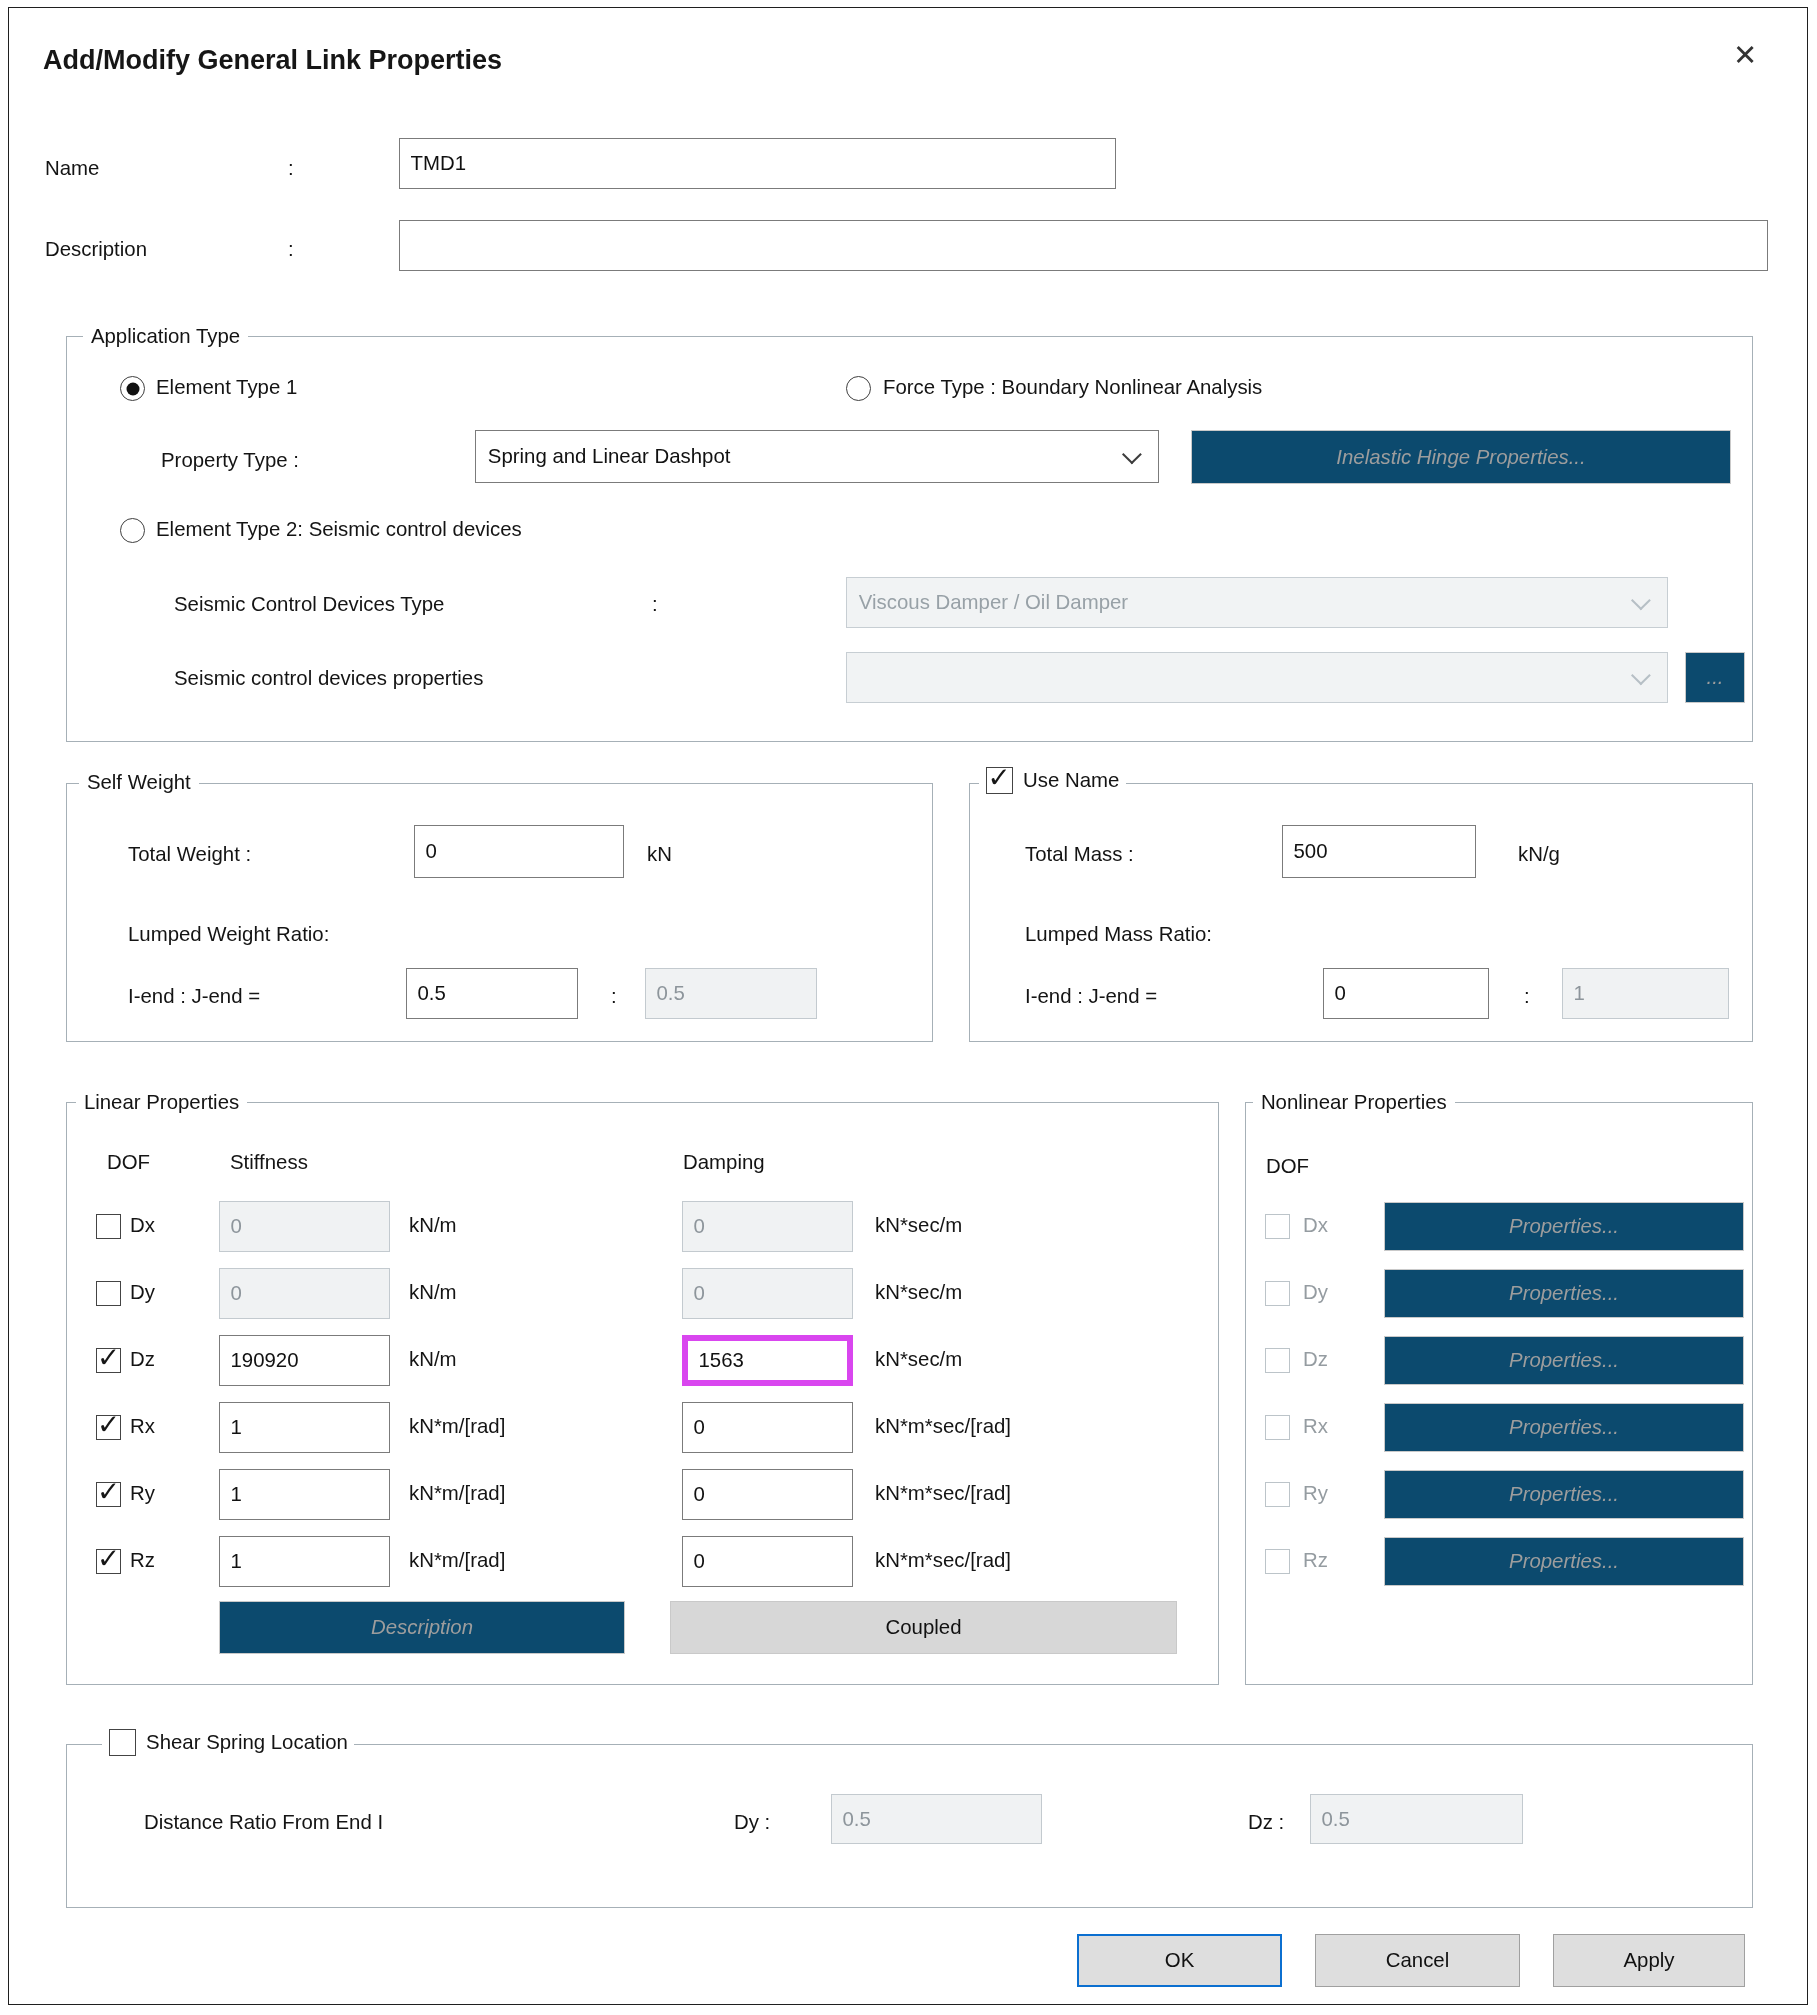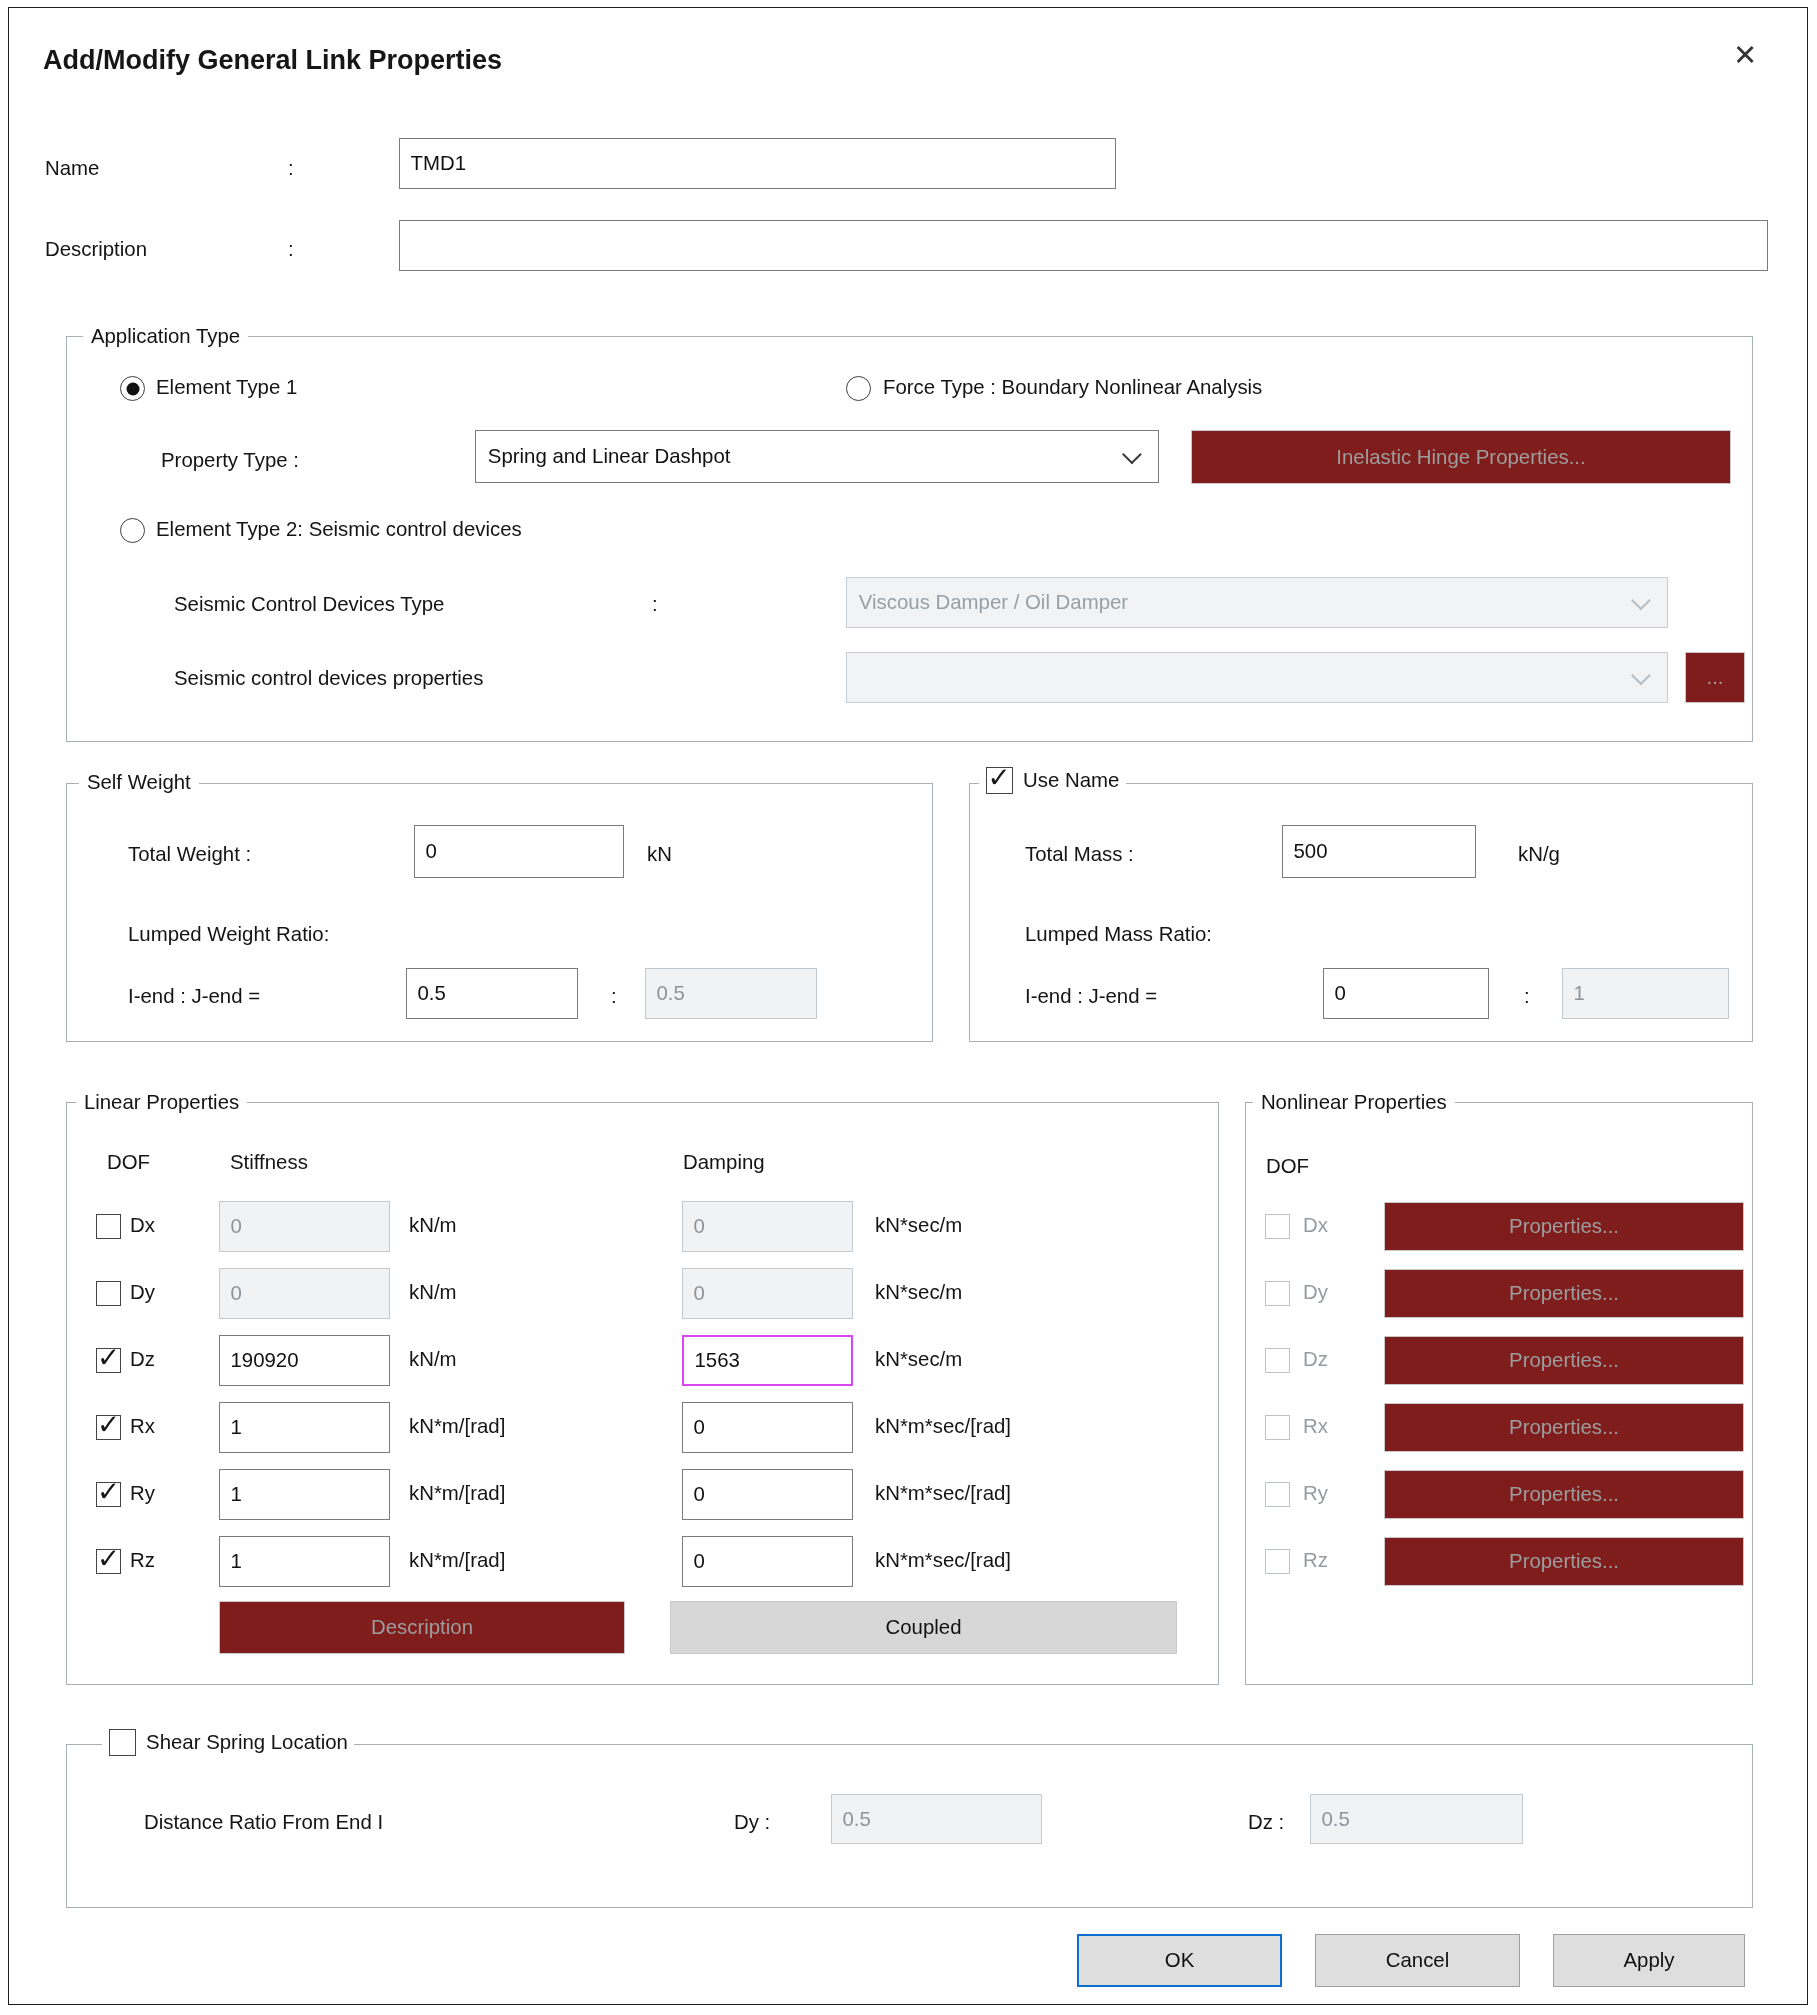--- a/index.html
+++ b/index.html
@@ -14,36 +14,36 @@
   .close{font-size:29px;color:#333;line-height:29px;cursor:pointer;}
   .label{font-size:20.4px;line-height:27.6px;color:#141414;white-space:nowrap;}
   .label.gray{color:#959ca1;}
   .group{border:1.3px solid #a6b0b7;}
   .group-label{background:#fff;padding:0 7.9px;font-size:20.4px;line-height:29px;color:#141414;white-space:nowrap;}
   .input{
     border:1.3px solid #7b7b7b;background:#fff;font-size:20.4px;color:#111;
     padding:0 10.5px;font-family:inherit;box-sizing:border-box;outline:none;
   }
   .input.disabled{border-color:#c3cacf;background:#f0f2f3;color:#8d959b;}
-  .input.focused{border:2px solid #d946ef;}
+  .input.focused{border:6px solid #d946ef;}
   .select{
     border:1.3px solid #7b7b7b;background:#fff;display:flex;align-items:center;
     padding:0 46px 0 11.8px;font-size:20.4px;color:#111;white-space:nowrap;overflow:hidden;
   }
   .select.disabled{border-color:#c7ced3;background:#f1f3f4;color:#98a1a7;}
   .chev{position:absolute;right:19.7px;top:50%;width:11.8px;height:11.8px;
     border-right:2.6px solid #3c3c3c;border-bottom:2.6px solid #3c3c3c;
     transform:translateY(-70%) rotate(45deg);}
   .select.disabled .chev{border-color:#b6bfc5;}
   .btn{
     display:flex;align-items:center;justify-content:center;font-size:20.4px;color:#111;
     background:#dedede;border:1.3px solid #a0a0a0;cursor:pointer;white-space:nowrap;
   }
   .btn.flat{background:#d7d7d7;border-color:#c9c9c9;}
-  .btn.disabled{background:#7f1d1d;color:#9d9d9d;border-color:#c9c9c9;cursor:default;}
+  .btn.disabled{background:#0c4a6e;color:#9d9d9d;border-color:#c9c9c9;cursor:default;font-style:italic;}
   .btn.default{border:2px solid #0b6fd0;}
   .checkbox{
     width:25px;height:25px;border:1.3px solid #444;background:#fff;
     display:flex;align-items:center;justify-content:center;cursor:pointer;
   }
   .checkbox span{display:none;font-size:27.6px;font-weight:700;color:#161616;line-height:1;margin-top:-5.3px;}
   .checkbox.checked span{display:block;}
   .checkbox.disabled{border-color:#bcc4c9;cursor:default;}
   .radio{width:25px;height:25px;border:1.3px solid #3f3f3f;border-radius:50%;background:#fff;cursor:pointer;}
   .radio.selected::after{

